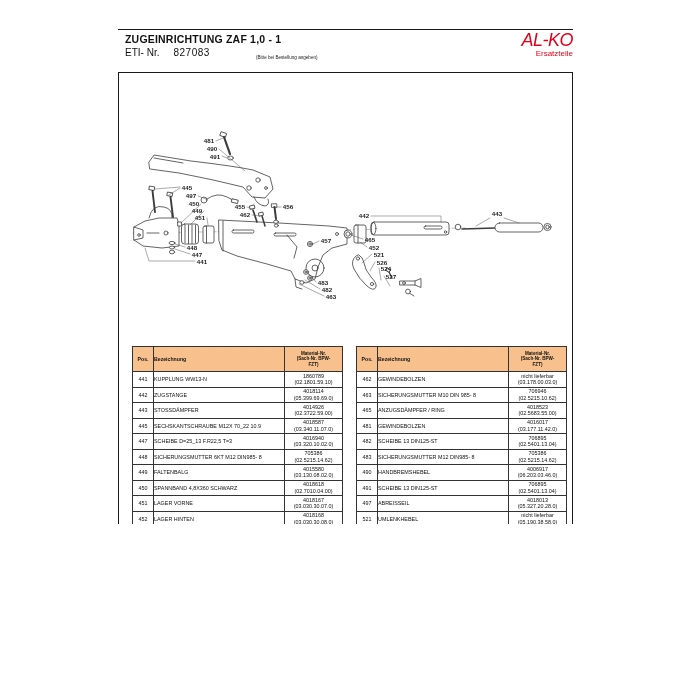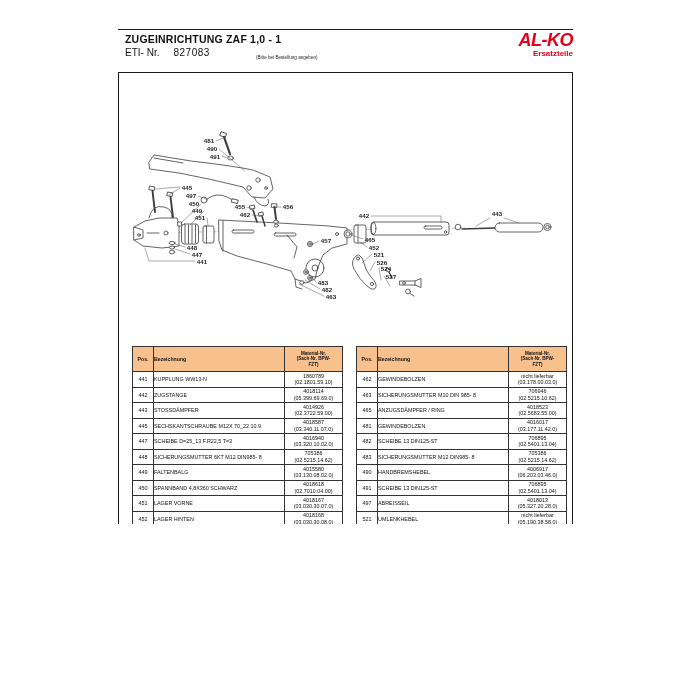--- a/index.html
+++ b/index.html
@@ -5,23 +5,23 @@
   html,body{margin:0;padding:0;background:#ffffff;}
   .page{position:relative;width:700px;height:524px;background:#fff;overflow:hidden;
         font-family:"Liberation Sans", sans-serif;color:#111;border-radius:21px;}
   .abs{position:absolute;}
   
   .topline{left:118px;top:29px;width:455px;border-top:1.6px solid #1a1a1a;height:0;}
   .title{left:125px;top:33px;font-size:10.5px;font-weight:bold;letter-spacing:.2px;}
   .eti{left:125px;top:47px;font-size:10px;}
   .eti .num{margin-left:14px;letter-spacing:.5px;}
   .ordernote{left:256px;top:55px;font-size:4.6px;color:#222;}
-  .logo{right:127px;top:30px;font-size:18px;font-weight:bold;font-style:italic;
+  .logo{right:127px;top:30px;font-size:18px;font-weight:normal;font-style:italic;
         color:#e2001a;letter-spacing:-.5px;text-align:right;}
-  .logosub{right:127px;top:49px;font-size:8px;font-weight:bold;color:#e2001a;}
+  .logosub{right:127px;top:49px;font-size:8px;font-weight:normal;color:#e2001a;}
   
   .frame{left:118px;top:72px;width:455px;height:576px;border:1.6px solid #1a1a1a;
          border-bottom-width:3px;box-sizing:border-box;}
   .frame .inner{position:absolute;left:0;top:0;right:0;bottom:0;}
   
   .diagram{left:0;top:2px;width:452px;height:272px;}
   svg text.callout{font-family:"Liberation Sans",sans-serif;font-size:6.2px;font-weight:600;fill:#1c1c1c;}
   
   table.parts{position:absolute;border-collapse:collapse;table-layout:fixed;width:210px;}
   table.parts td,table.parts th{border:0.6px solid #333;padding:0;overflow:hidden;}

